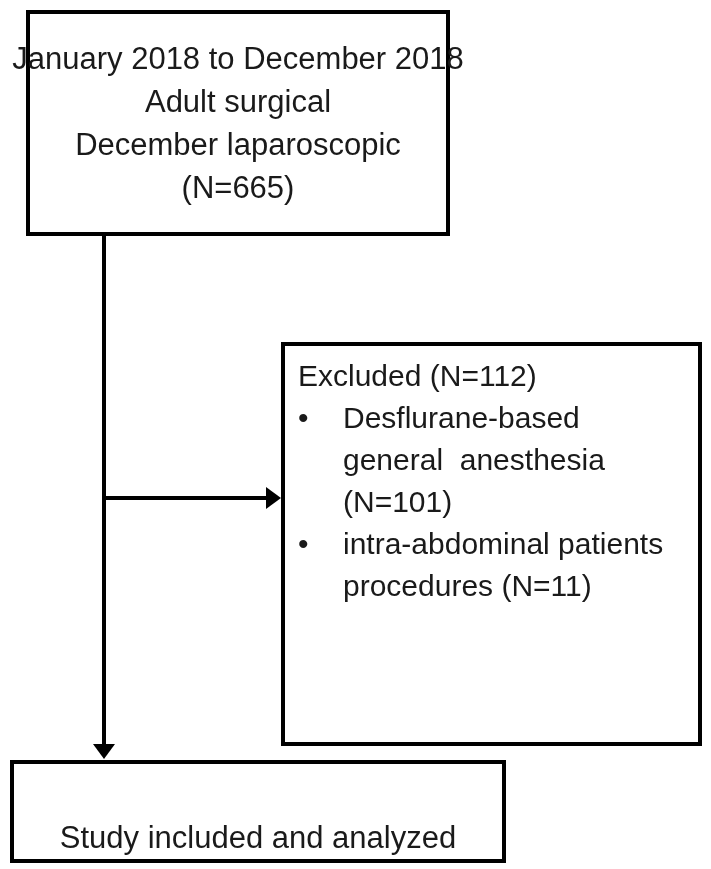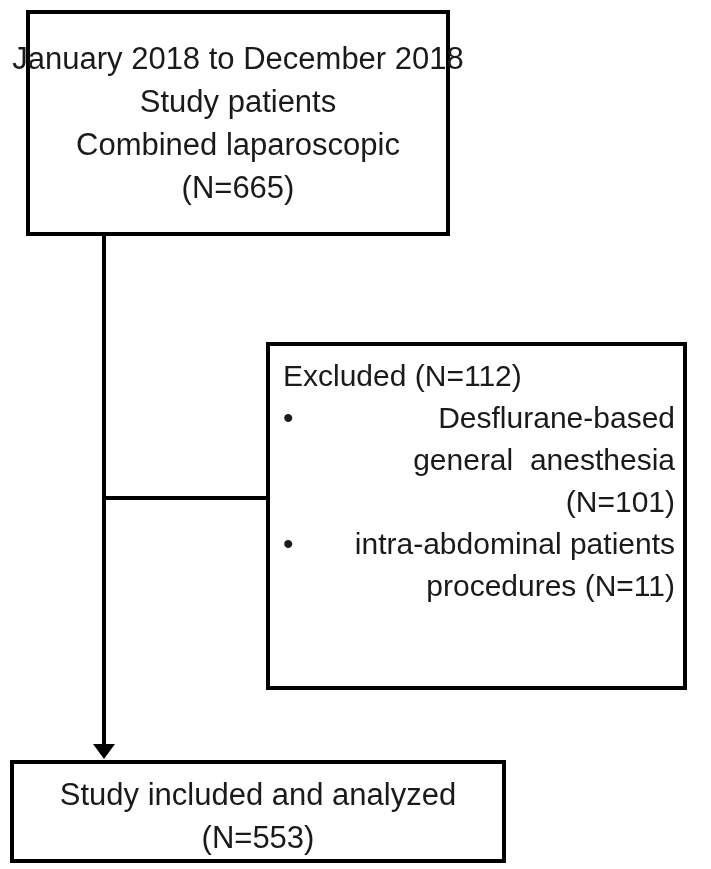--- a/index.html
+++ b/index.html
@@ -35,43 +35,42 @@
     line-height: 43px;
   }
   .top-box {
     left: 18px;
     top: 10px;
     width: 424px;
     height: 226px;
     margin-left: 8px;
   }
   .excluded-box {
-    left: 266px;
+    left: 281px;
     top: 342px;
     width: 421px;
-    height: 348px;
+    height: 404px;
     padding: 9px 8px 24px 13px;
   }
   .excluded-box .line {
     font-size: 30px;
     line-height: 42px;
   }
   .bullet-item {
     display: flex;
     align-items: flex-start;
   }
   .bullet-marker {
     flex: 0 0 45px;
     font-size: 30px;
     line-height: 42px;
     white-space: pre;
   }
   .bullet-text {
     flex: 1 1 auto;
-    text-align: right;
   }
   .bottom-box {
     left: 10px;
     top: 760px;
     width: 496px;
     height: 103px;
     justify-content: flex-end;
   }
   .v-line {
     position: absolute;
@@ -110,22 +109,22 @@
     border-left: 15px solid #000000;
   }
 </style>
 </head>
 <body>
 
 <div class="canvas">
 
   <div class="box top-box centered-box">
     <div class="line">January 2018 to December 2018</div>
-    <div class="line">Study patients</div>
-    <div class="line">Combined laparoscopic</div>
+    <div class="line">Adult surgical</div>
+    <div class="line">December laparoscopic</div>
     <div class="line">(N=665)</div>
   </div>
 
   <div class="v-line"></div>
   <div class="arrow-head-down"></div>
 
   <div class="h-line"></div>
   <div class="arrow-head-right"></div>
 
   <div class="box excluded-box">
@@ -144,16 +143,15 @@
       <span class="bullet-marker line">•</span>
       <span class="bullet-text">
         <div class="line">intra-abdominal patients</div>
         <div class="line">procedures (N=11)</div>
       </span>
     </div>
   </div>
 
   <div class="box bottom-box centered-box">
     <div class="line">Study included and analyzed</div>
-    <div class="line">(N=553)</div>
   </div>
 
 </div>
 
 </body></html>

